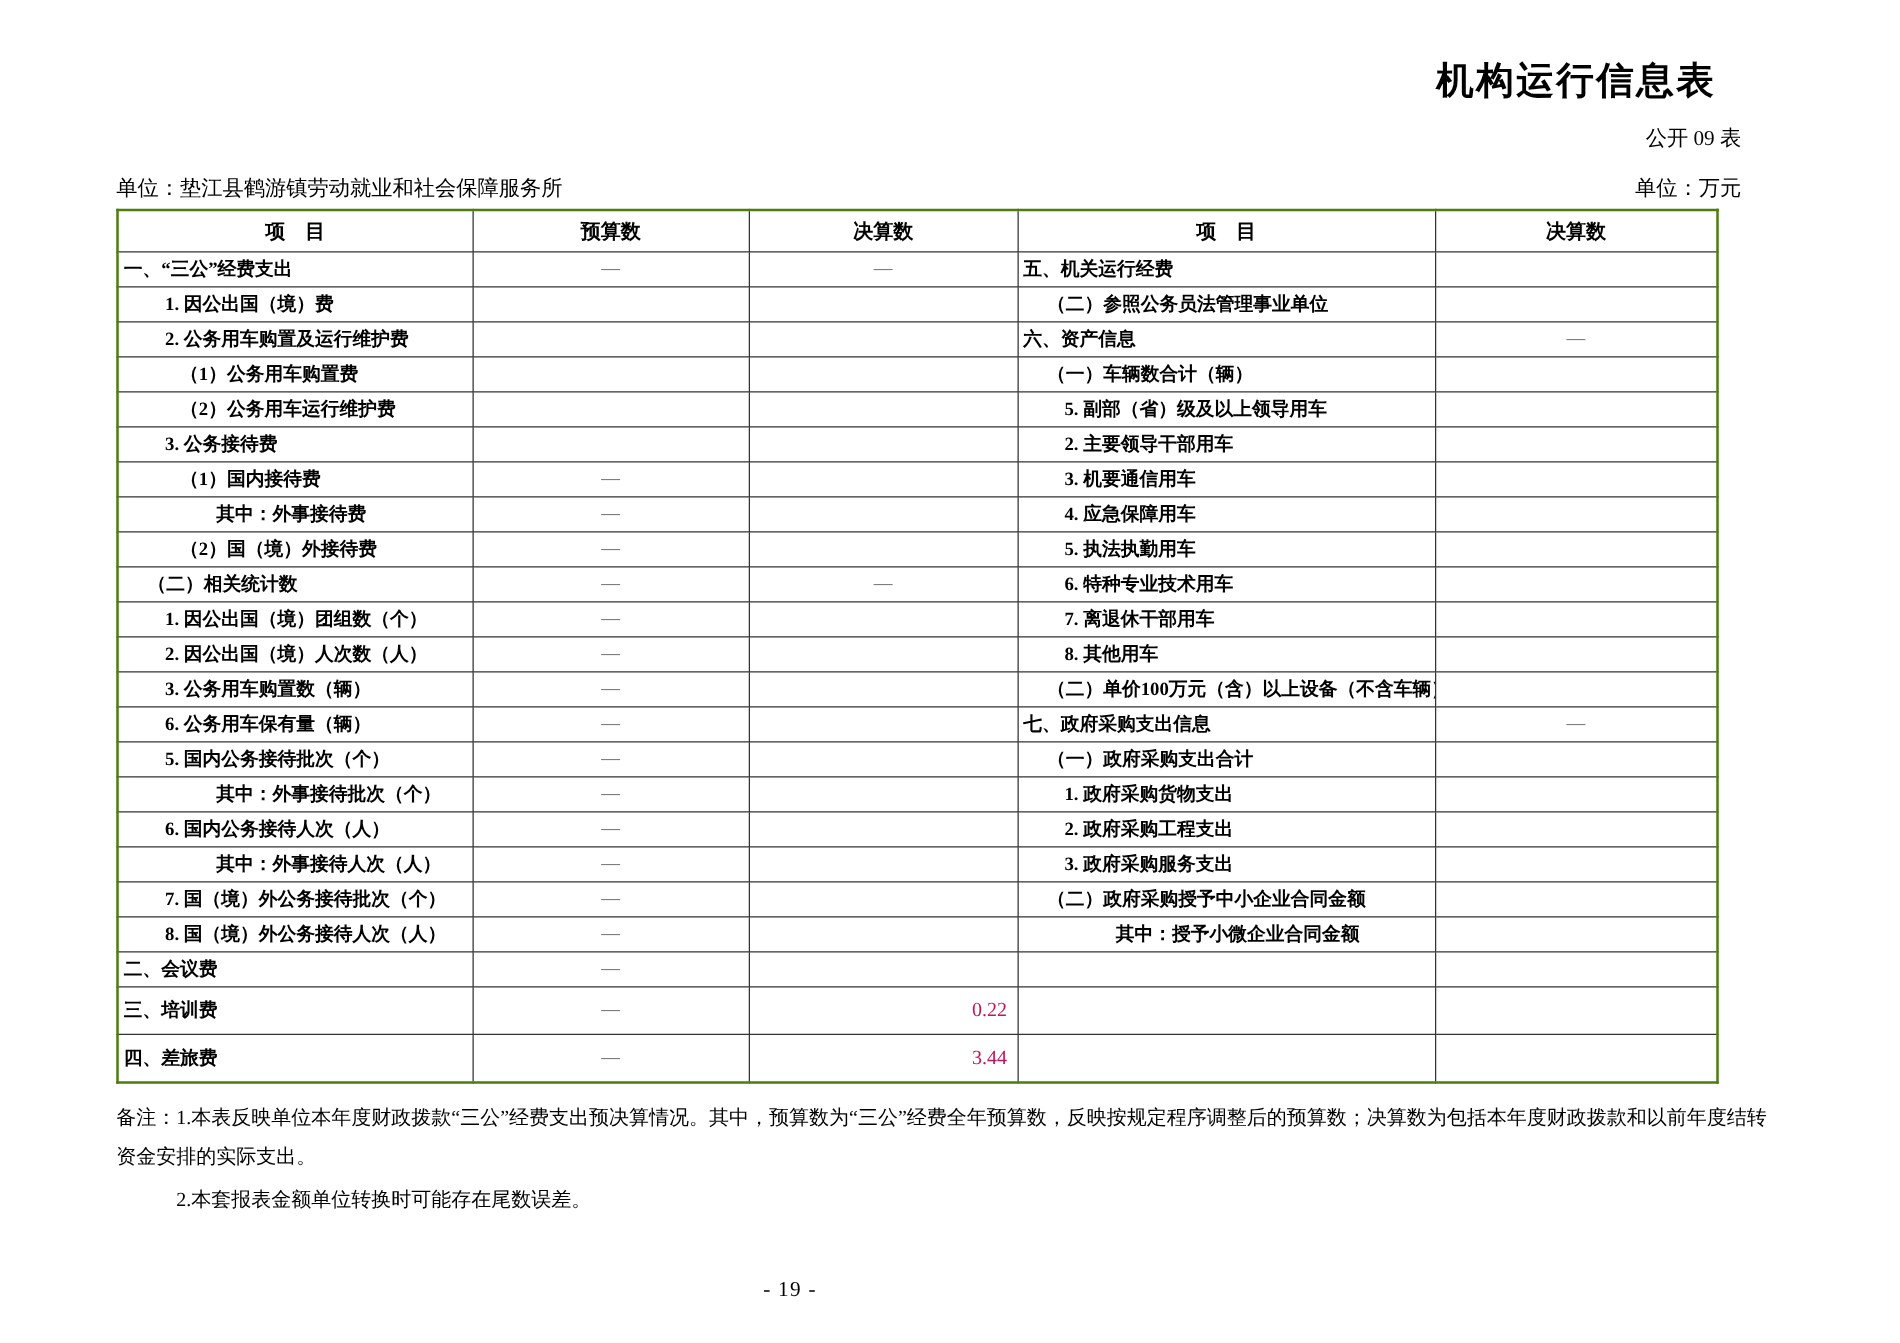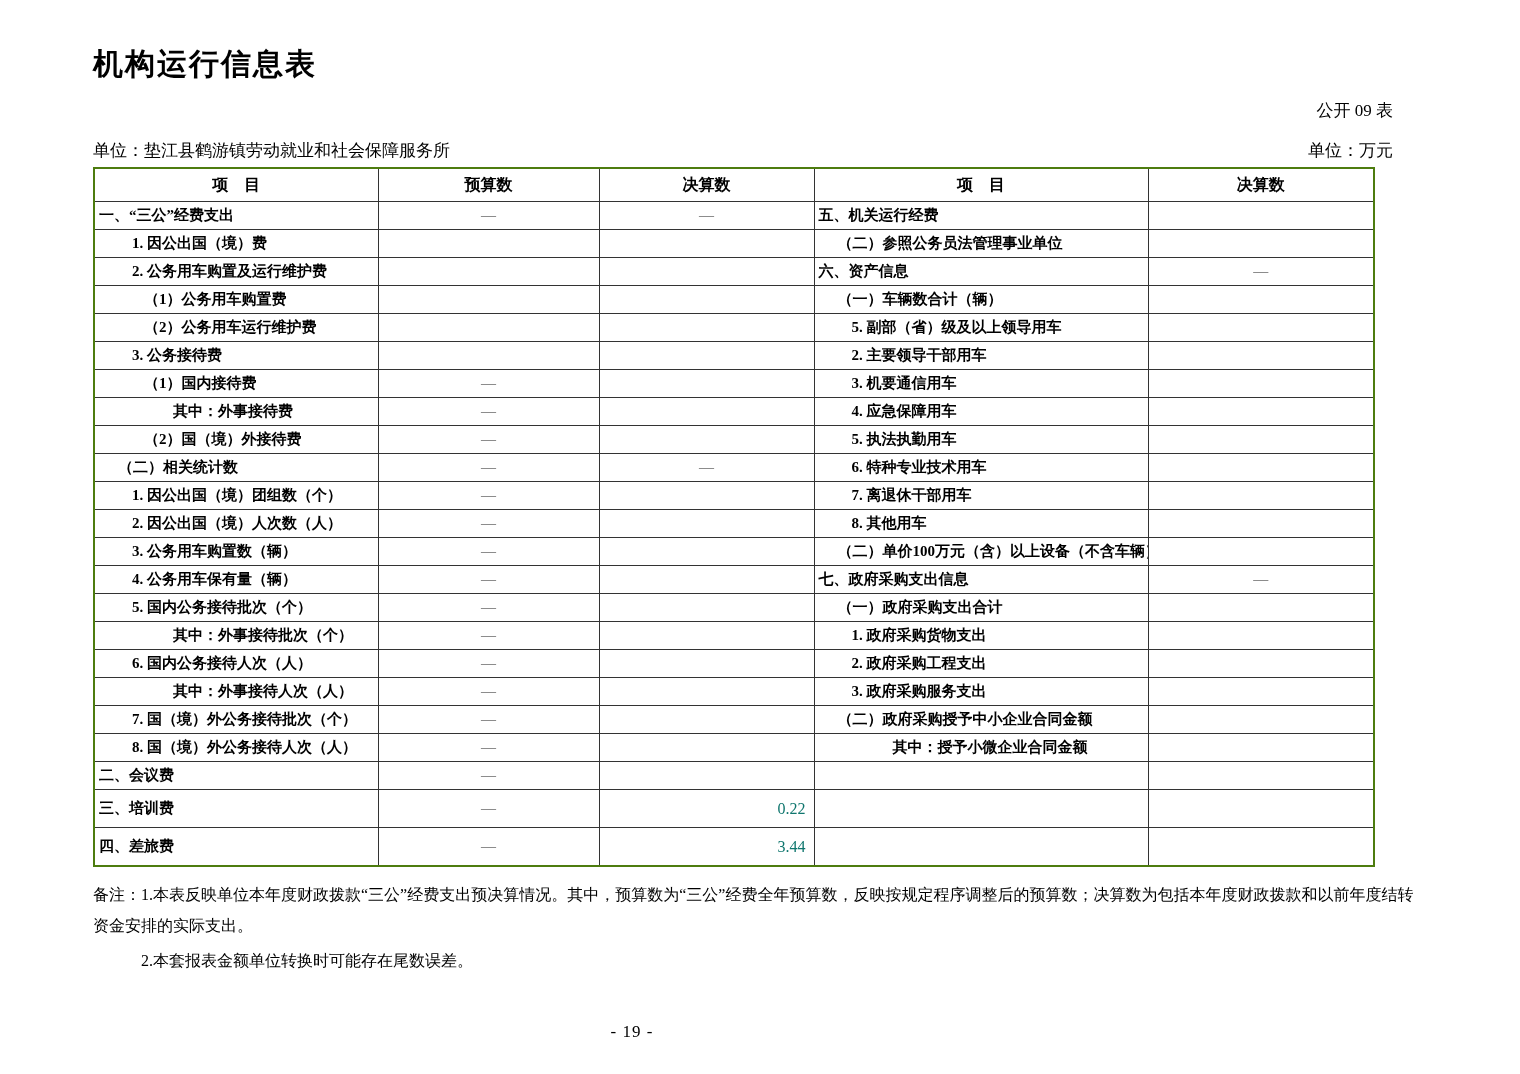--- a/index.html
+++ b/index.html
@@ -2,41 +2,41 @@
 <html><head>
 <meta charset="utf-8">
 <style>
   html,body { margin:0; padding:0; }
   body {
     width:1520px; height:1074px; background:#ffffff; overflow:hidden; position:relative;
     font-family:"Liberation Serif","DejaVu Serif",serif; color:#000;
   }
   .page { position:absolute; left:93px; top:40px; width:1300px; }
   .title {
-    width:1280px; text-align:left; font-size:30px; font-weight:bold;
+    width:1280px; text-align:right; font-size:30px; font-weight:bold;
     letter-spacing:2px; margin:4px 0 14px 0;
   }
   .doc-label { width:1300px; text-align:right; font-size:17px; margin-bottom:17px; }
   .unit-row {
     width:1300px; display:flex; justify-content:space-between;
     font-size:17px; margin-bottom:5px;font-family:Liberation Mono, monospace;
   }
   table.info {
     width:1280px; border-collapse:collapse; table-layout:fixed;
     border:2px solid #4d7c0f;
   }
   table.info th, table.info td {
     border:1px solid #333; vertical-align:middle; overflow:hidden;
   }
   table.info th { height:32px; font-size:16px; font-weight:bold; text-align:center; padding:0; }
   table.info td { height:27px; font-size:15px; padding:0; }
   tr.tall td { height:37px; }
   td.label { text-align:left; font-weight:bold; white-space:nowrap; }
   td.val   { text-align:center; color:#666; font-weight:normal; }
-  td.val.num { text-align:right; padding-right:8px; color:#0f766e; font-size:16px; }
+  td.val.num { text-align:right; padding-right:8px; color:#be185d; font-size:16px; }
   .ind0 { padding-left:4px !important; }
   .ind1 { padding-left:23px !important; }
   .ind2 { padding-left:37px !important; }
   .ind3 { padding-left:49px !important; }
   .ind4 { padding-left:78px !important; }
   .notes {
     margin-top:12px; font-size:16px; line-height:31px;
     width:1420px; white-space:nowrap;
   }
   .note3 { margin-top:4px; padding-left:48px; }
@@ -159,21 +159,21 @@
           <td class="val"></td>
         </tr>
         <tr>
           <td class="label ind2">3. 公务用车购置数（辆）</td>
           <td class="val">—</td>
           <td class="val"></td>
           <td class="label ind1">（二）单价100万元（含）以上设备（不含车辆）</td>
           <td class="val"></td>
         </tr>
         <tr>
-          <td class="label ind2">4. 公务用车保有量（辆）</td>
+          <td class="label ind2">6. 公务用车保有量（辆）</td>
           <td class="val">—</td>
           <td class="val"></td>
           <td class="label ind0">七、政府采购支出信息</td>
           <td class="val">—</td>
         </tr>
         <tr>
           <td class="label ind2">5. 国内公务接待批次（个）</td>
           <td class="val">—</td>
           <td class="val"></td>
           <td class="label ind1">（一）政府采购支出合计</td>

